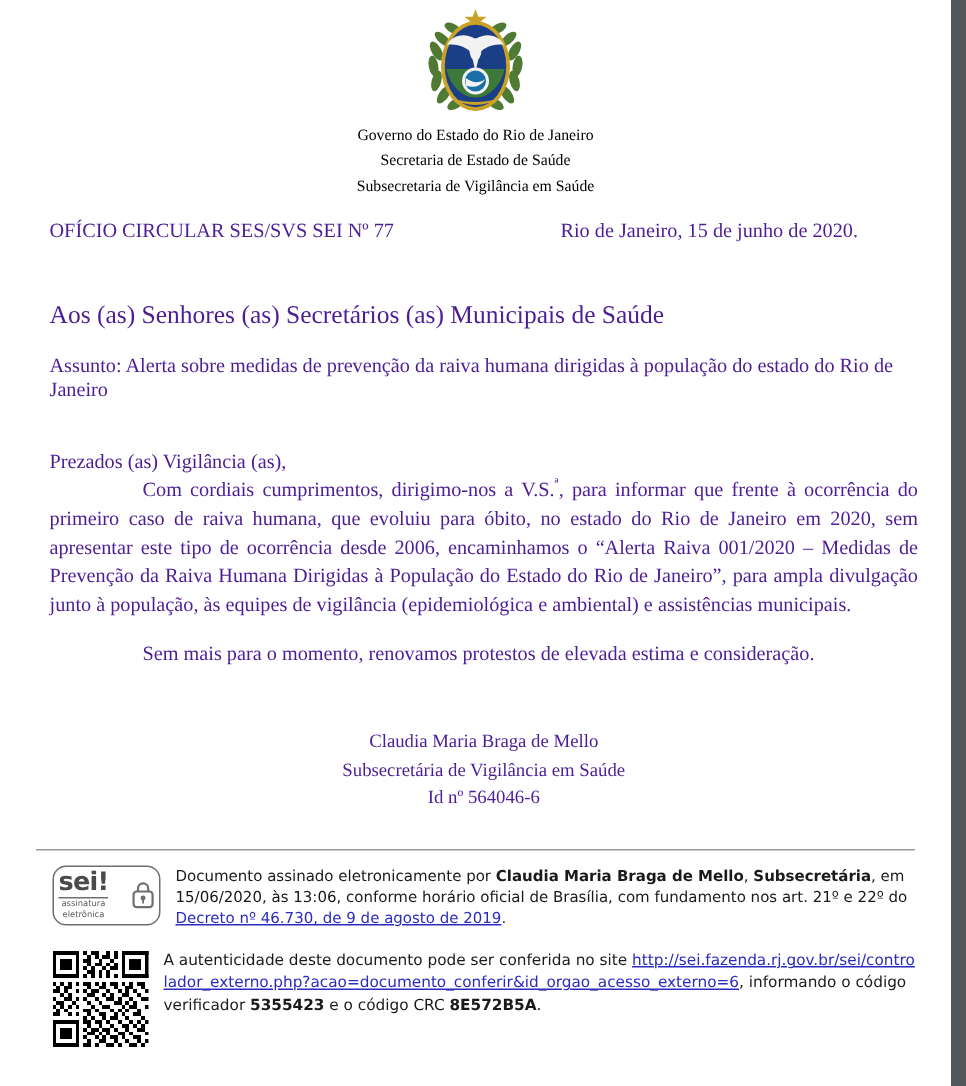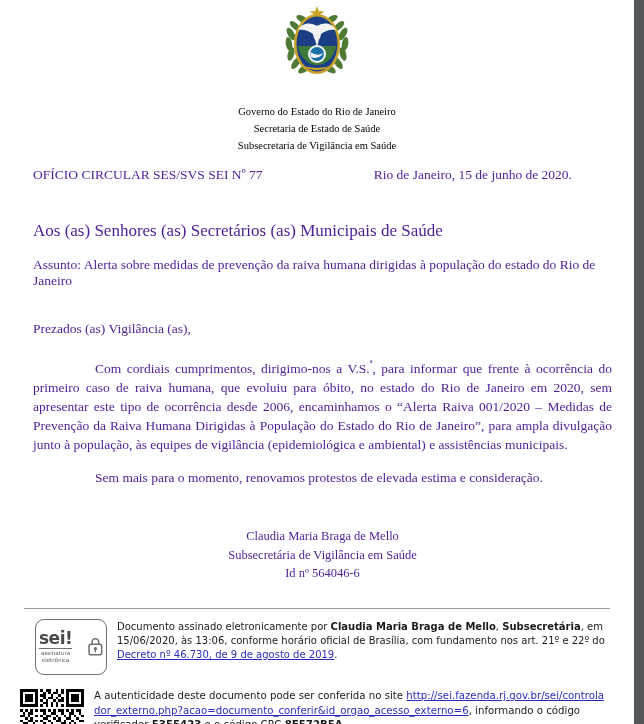--- a/index.html
+++ b/index.html
@@ -32,21 +32,21 @@
     width: 100%;
     display: flex;
     justify-content: center;
     padding-top: 4px;
   }
   .crest { display: block; }
 
   
   .letterhead {
     text-align: center;
-    margin-top: 21px;
+    margin-top: 0;
   }
   .letterhead div {
     font-family: "Liberation Serif", serif;
     font-size: 10.5px;
     color: #000;
     line-height: 1.62;
   }
 
   
   .doc-body {
@@ -61,21 +61,20 @@
     margin-top: 13px;
     font-size: 13.5px;
   }
   .row-oficio .date { padding-right: 40px; }
 
   .addressee { margin-top: 38px; font-size: 17px; }
   .subject   { margin-top: 16px; font-size: 13.5px; }
   .salutation{ margin-top: 32px; font-size: 13.5px; }
 
   .para {
-    margin-top: 20px;
     font-size: 13.5px;
     text-align: justify;
     text-indent: 62px;
     line-height: 1.42;
   }
   .para.closing { margin-top: 14px; }
 
   .sup { font-size: 0.72em; vertical-align: super; }
 
   
@@ -95,21 +94,21 @@
 
   
   .sei-block {
     display: flex;
     align-items: flex-start;
     gap: 10px;
     padding: 10px 24px 0 35px;
   }
   .sei-logo {
     flex: 0 0 auto;
-    width: 72px; height: 56px;
+    width: 72px; height: 40px;
     border: 1.6px solid #6f6f6f;
     border-radius: 9px;
     display: flex;
     align-items: center;
     justify-content: center;
     gap: 16px;
     padding: 2px 3px;
     background: #fff;
   }
   .sei-logo-text {
@@ -147,21 +146,21 @@
     color: #2b2bbf;
     text-decoration: underline;
     word-break: break-all;
   }
 
   
   .qr-block {
     display: flex;
     align-items: flex-start;
     gap: 10px;
-    padding: 14px 24px 0 20px;
+    padding: 14px 24px 0 35px;
   }
   .qr {
     flex: 0 0 auto;
     width: 64px; height: 64px;
     image-rendering: pixelated;
   }
   .qr-text {
     font-family: "DejaVu Sans", sans-serif;
     font-size: 10.2px;
     color: #1a1a1a;

